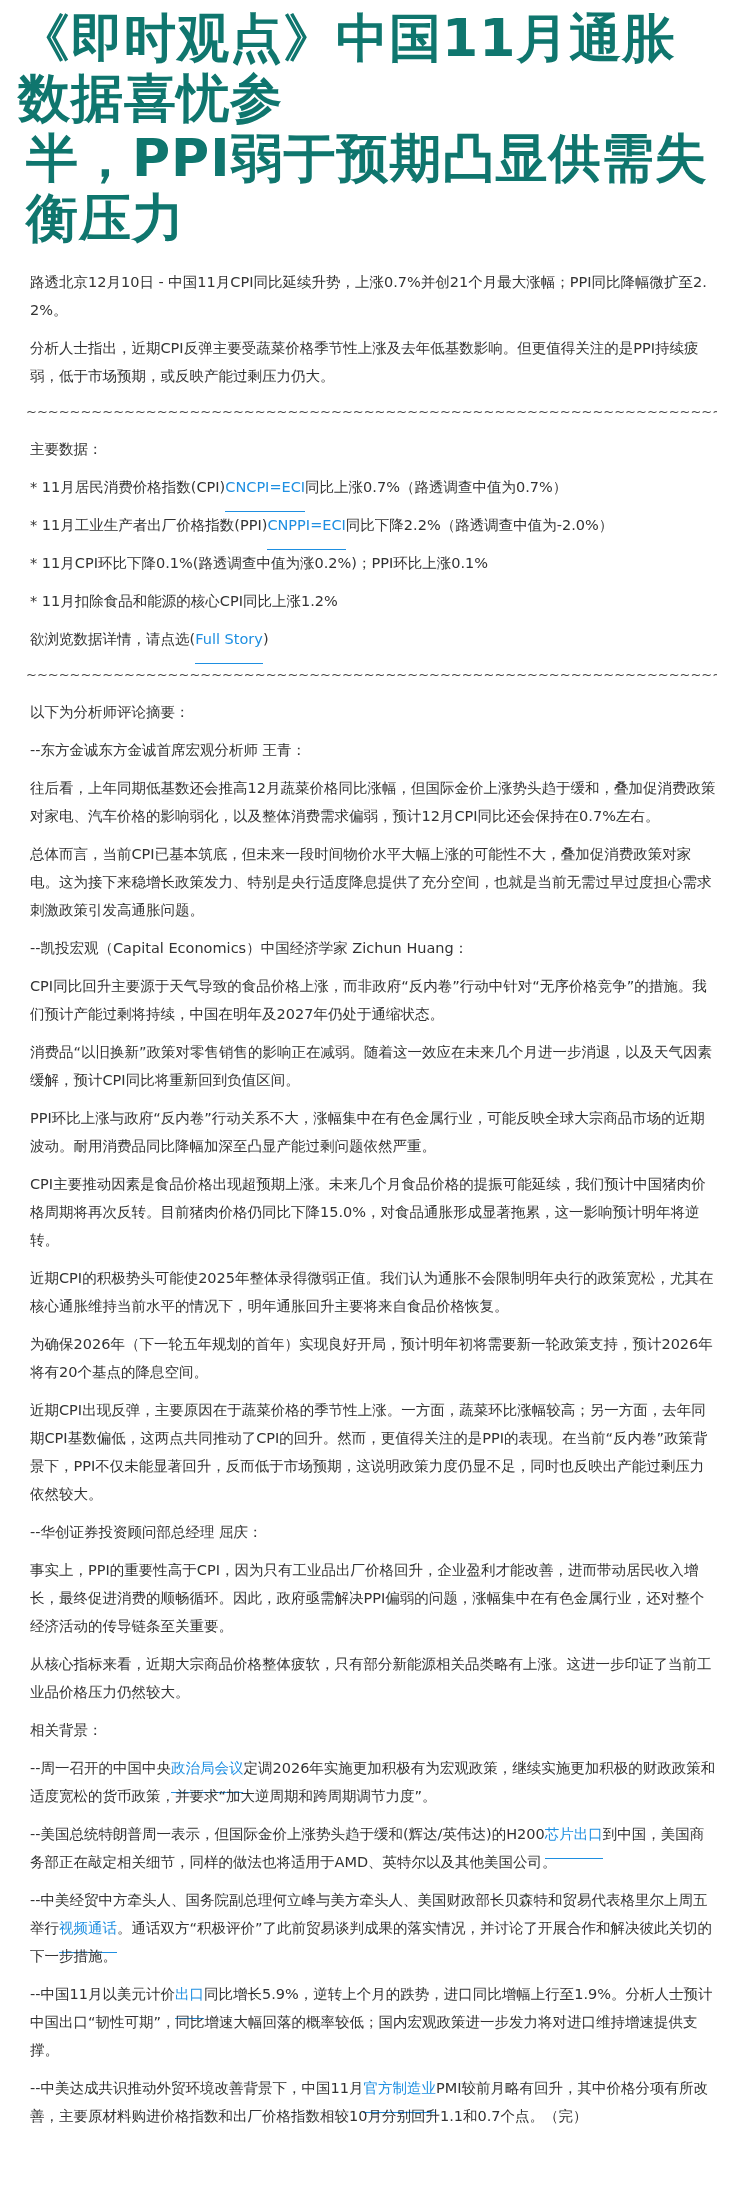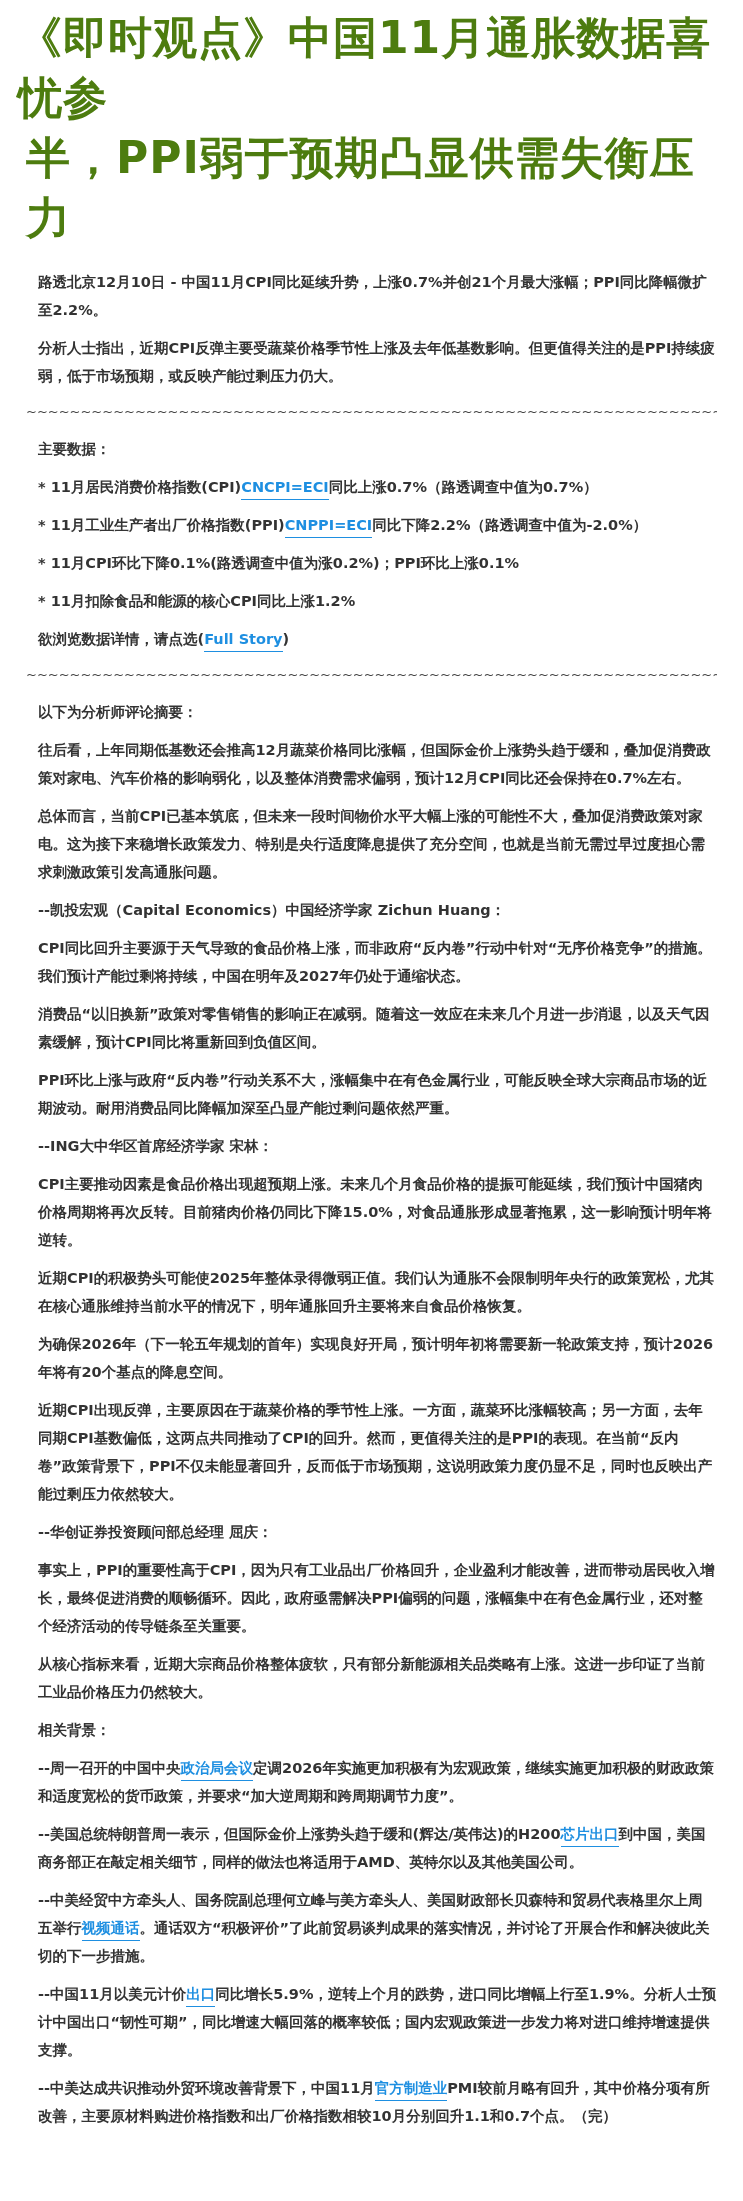--- a/index.html
+++ b/index.html
@@ -10,51 +10,50 @@
     body {
       width: 743px;
       font-family: "DejaVu Sans", "Liberation Sans", sans-serif;
       color: #333333;
     }
     .article {
       padding: 8px 26px 40px 26px;
       box-sizing: border-box;
     }
     .title {
-      font-size: 44px;
+      font-size: 52px;
       line-height: 60px;
       font-weight: bold;
-      color: #4d7c0f;
+      color: #0f766e;
       margin: 0 0 20px 0;
       letter-spacing: 1px;
     }
     .title .line {
       display: block;
     }
     .title .line1 { margin-left: -8px; }
     p {
       font-size: 14.5px;
       line-height: 28px;
-      margin: 0 0 10px 12px;
+      margin: 0 0 10px 4px;
       word-break: break-all;
-      font-weight: bold;
     }
     .sep {
       font-size: 13px;
       color: #444;
       letter-spacing: 0px;
       margin: 14px 0 16px 0;
       overflow: hidden;
       white-space: nowrap;
     }
     a.lnk {
       color: #1e8fe1;
       text-decoration: none;
       border-bottom: 1.5px solid #1e8fe1;
-      padding-bottom: 4px;
+      padding-bottom: 16px;
     }
   </style>
 </head>
 <body>
 
 <div class="article">
 
   <h1 class="title">
     <span class="line line1">《即时观点》中国11月通胀数据喜忧参</span>
     <span class="line">半，PPI弱于预期凸显供需失衡压力</span>
@@ -77,29 +76,29 @@
   <p>* 11月扣除食品和能源的核心CPI同比上涨1.2%</p>
 
   <p>
     <span>欲浏览数据详情，请点选(</span><a class="lnk">Full Story</a><span>)</span>
   </p>
 
   <div class="sep">~~~~~~~~~~~~~~~~~~~~~~~~~~~~~~~~~~~~~~~~~~~~~~~~~~~~~~~~~~~~~~~~~~~~~~~~~~</div>
 
   <p>以下为分析师评论摘要：</p>
 
+  <p>--东方金诚东方金诚首席宏观分析师 王青：</p>
   <p>往后看，上年同期低基数还会推高12月蔬菜价格同比涨幅，但国际金价上涨势头趋于缓和，叠加促消费政策对家电、汽车价格的影响弱化，以及整体消费需求偏弱，预计12月CPI同比还会保持在0.7%左右。</p>
   <p>总体而言，当前CPI已基本筑底，但未来一段时间物价水平大幅上涨的可能性不大，叠加促消费政策对家电。这为接下来稳增长政策发力、特别是央行适度降息提供了充分空间，也就是当前无需过早过度担心需求刺激政策引发高通胀问题。</p>
 
   <p>--凯投宏观（Capital Economics）中国经济学家 Zichun Huang：</p>
   <p>CPI同比回升主要源于天气导致的食品价格上涨，而非政府“反内卷”行动中针对“无序价格竞争”的措施。我们预计产能过剩将持续，中国在明年及2027年仍处于通缩状态。</p>
   <p>消费品“以旧换新”政策对零售销售的影响正在减弱。随着这一效应在未来几个月进一步消退，以及天气因素缓解，预计CPI同比将重新回到负值区间。</p>
   <p>PPI环比上涨与政府“反内卷”行动关系不大，涨幅集中在有色金属行业，可能反映全球大宗商品市场的近期波动。耐用消费品同比降幅加深至凸显产能过剩问题依然严重。</p>
 
-  <p>--ING大中华区首席经济学家 宋林：</p>
   <p>CPI主要推动因素是食品价格出现超预期上涨。未来几个月食品价格的提振可能延续，我们预计中国猪肉价格周期将再次反转。目前猪肉价格仍同比下降15.0%，对食品通胀形成显著拖累，这一影响预计明年将逆转。</p>
   <p>近期CPI的积极势头可能使2025年整体录得微弱正值。我们认为通胀不会限制明年央行的政策宽松，尤其在核心通胀维持当前水平的情况下，明年通胀回升主要将来自食品价格恢复。</p>
   <p>为确保2026年（下一轮五年规划的首年）实现良好开局，预计明年初将需要新一轮政策支持，预计2026年将有20个基点的降息空间。</p>
 
   <p>近期CPI出现反弹，主要原因在于蔬菜价格的季节性上涨。一方面，蔬菜环比涨幅较高；另一方面，去年同期CPI基数偏低，这两点共同推动了CPI的回升。然而，更值得关注的是PPI的表现。在当前“反内卷”政策背景下，PPI不仅未能显著回升，反而低于市场预期，这说明政策力度仍显不足，同时也反映出产能过剩压力依然较大。</p>
   <p>--华创证券投资顾问部总经理 屈庆：</p>
   <p>事实上，PPI的重要性高于CPI，因为只有工业品出厂价格回升，企业盈利才能改善，进而带动居民收入增长，最终促进消费的顺畅循环。因此，政府亟需解决PPI偏弱的问题，涨幅集中在有色金属行业，还对整个经济活动的传导链条至关重要。</p>
   <p>从核心指标来看，近期大宗商品价格整体疲软，只有部分新能源相关品类略有上涨。这进一步印证了当前工业品价格压力仍然较大。</p>
 
   <p>相关背景：</p>

